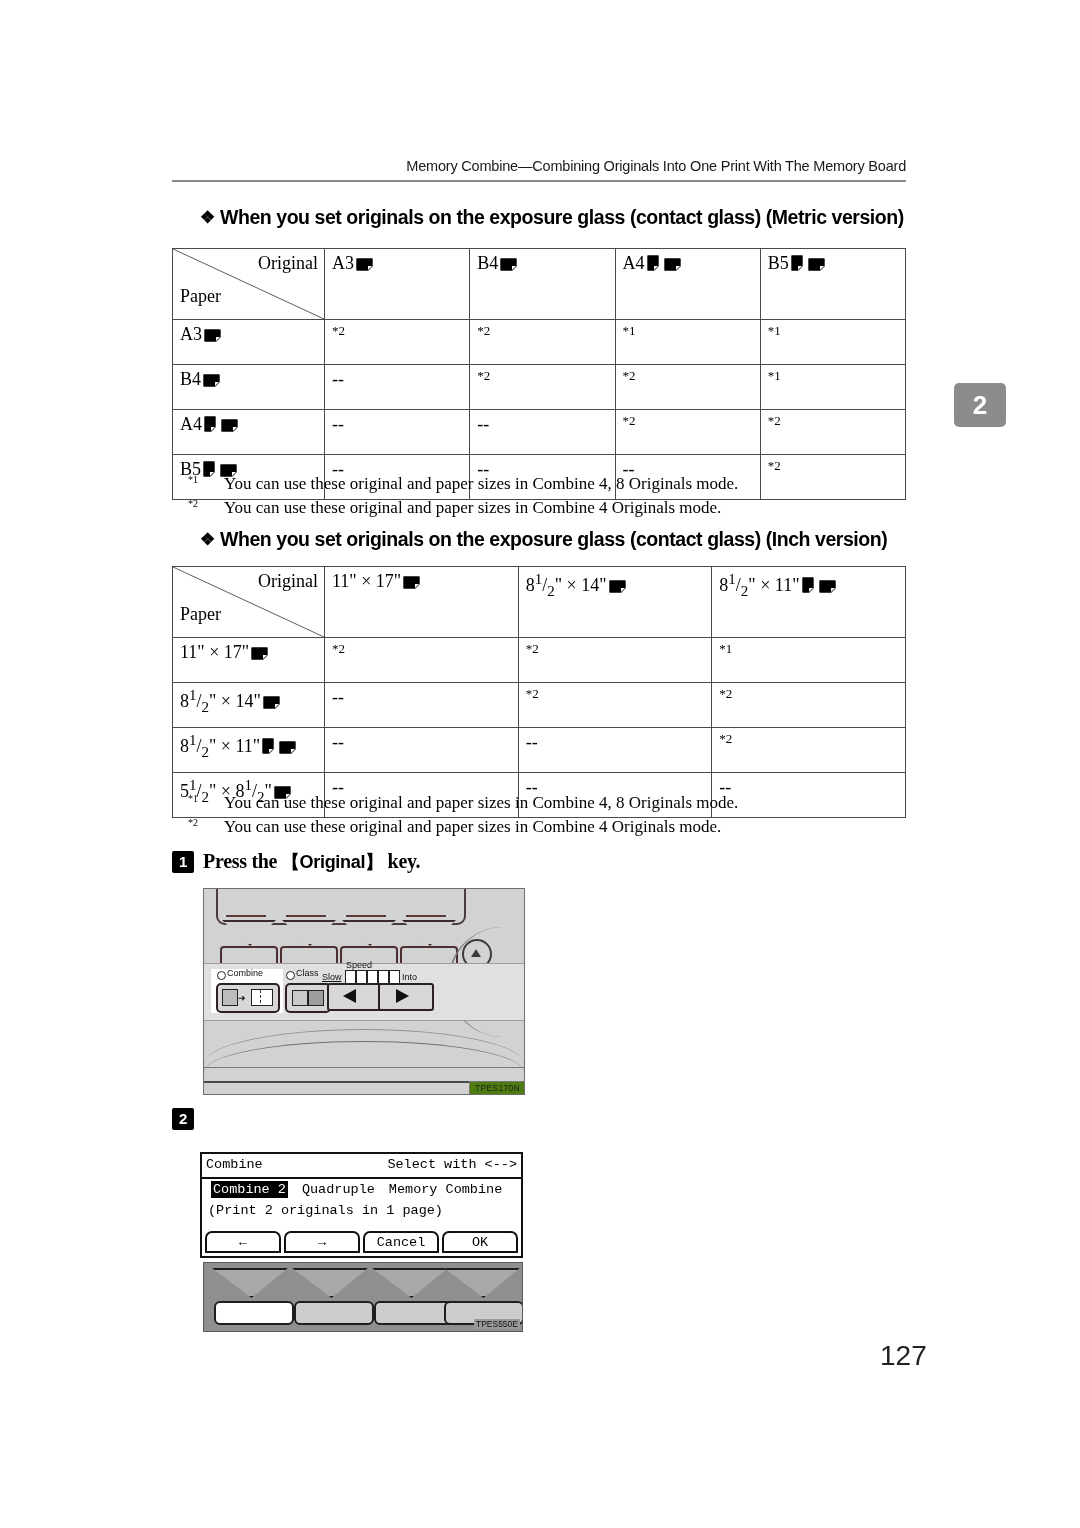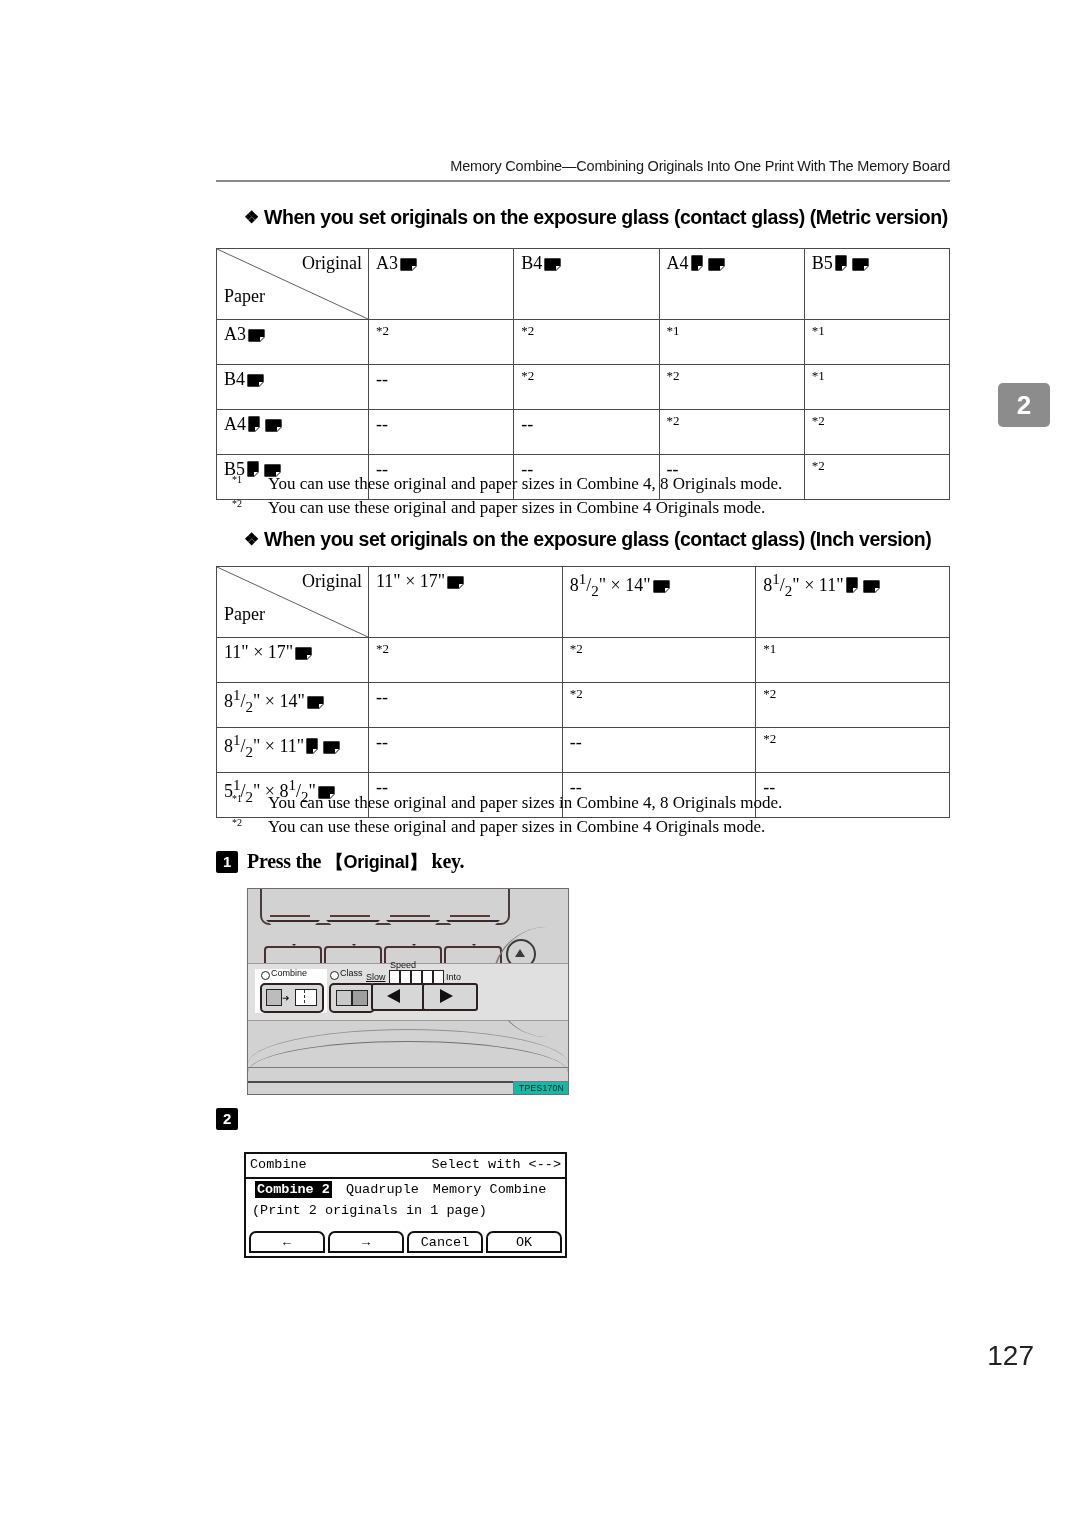--- a/index.html
+++ b/index.html
@@ -5,21 +5,21 @@
   html, body { margin:0; padding:0; }
   body {
     width:1080px; height:1528px;
     background:#ffffff;
     font-family:"Liberation Serif", serif;
     position:relative;
     overflow:hidden;
   }
 
   
-  #page { position:absolute; inset:0;margin-left:44px; }
+  #page { position:absolute; inset:0; }
 
   .running-head {
     position:absolute; left:172px; top:158px; width:734px;
     text-align:right;
     font-family:"Liberation Sans", sans-serif;
     font-size:14.5px; color:#1a1a1a; letter-spacing:-0.2px;
     white-space:nowrap;
   }
   .head-rule {
     position:absolute; left:172px; top:180px; width:734px; height:2px;
@@ -150,39 +150,39 @@
   }
   .fig1 .speedbox {
     position:absolute; width:9px; height:12px; border:1.5px solid #222; background:#fff;
   }
   .fig1 .navcirc {
     position:absolute; width:26px; height:26px; border:2px solid #3b3b3b;
     border-radius:50%; background:#d2d2d2;
   }
   .fig-code {
     position:absolute; right:0; bottom:0;
-    background:#14b8a6; border-left:1px solid #7a7a7a; border-top:1px solid #7a7a7a;
+    background:#4d7c0f; border-left:1px solid #7a7a7a; border-top:1px solid #7a7a7a;
     font-family:"Liberation Sans", sans-serif; font-size:8.5px; color:#222;
     padding:1px 4px 1px 5px; letter-spacing:0.3px;
   }
 
   
   .lcd {
     position:absolute; left:200px; top:1152px; width:319px; height:102px;
     background:#ffffff; border:2px solid #111;
     font-family:"Liberation Mono", monospace;
     font-size:13.5px; color:#000; overflow:hidden;
   }
   .lcd .r1 { position:absolute; left:4px; top:3px; right:4px; height:19px; }
   .lcd .r1 .l { position:absolute; left:0; top:0; }
   .lcd .r1 .r { position:absolute; right:0; top:0; }
   .lcd .sep { position:absolute; left:0; right:0; top:23px; height:2px; background:#111; }
   .lcd .r2 { position:absolute; left:9px; top:28px; right:2px; height:20px; white-space:nowrap; }
   .lcd .invert {
-    background:#000; color:#fff; padding:1px 2px;font-weight:bold;
+    background:#000; color:#fff; padding:1px 2px;
   }
   .lcd .r2 .opt { margin-left:14px; }
   .lcd .r3 { position:absolute; left:6px; top:49px; right:16px; }
   .lcd .btnrow { position:absolute; left:3px; right:3px; bottom:3px; height:22px; display:flex; gap:3px; }
   .lcd .lbtn {
     flex:1; border:2px solid #111; border-radius:7px 7px 0 0;
     display:flex; align-items:center; justify-content:center;
     font-family:"Liberation Mono", monospace; font-size:13.5px; background:#fff;
   }
 
@@ -204,21 +204,21 @@
   .fig3 .kb.off { background:#cdcdcd; }
   .fig3 .code {
     position:absolute; right:2px; bottom:2px;
     font-family:"Liberation Sans", sans-serif; font-size:8.5px; color:#111;
     background:#9a9a9a; padding:0 2px;
   }
 
   
   .pageno {
     position:absolute; left:880px; top:1340px; width:110px;
-    text-align:right;
+    text-align:left;
     font-family:"Liberation Sans", sans-serif; font-size:28px; color:#222;
   }
 </style>
 </head>
 <body>
 
 <div id="page">
 
   <div class="running-head">Memory Combine—Combining Originals Into One Print With The Memory Board</div>
   <div class="head-rule"></div>
@@ -513,16 +513,27 @@
     </div>
     <div class="r3">(Print 2 originals in 1 page)</div>
     <div class="btnrow" id="lcdbtns">
         <div class="lbtn">←</div>
         <div class="lbtn">→</div>
         <div class="lbtn">Cancel</div>
         <div class="lbtn">OK</div>
       </div>
   </div>
 
+  <div class="fig3">
+    <div class="ar" style="left:8px; top:5px;"></div>
+    <div class="ar" style="left:88px; top:5px;"></div>
+    <div class="ar" style="left:168px; top:5px;"></div>
+    <div class="ar" style="left:240px; top:5px;"></div>
+    <div class="kb on" style="left:10px; top:38px;"></div>
+    <div class="kb off" style="left:90px; top:38px;"></div>
+    <div class="kb off" style="left:170px; top:38px;"></div>
+    <div class="kb off" style="left:240px; top:38px;"></div>
+    <div class="code">TPES550E</div>
+  </div>
 
   <div class="pageno">127</div>
 
 </div>
 
 </body></html>

